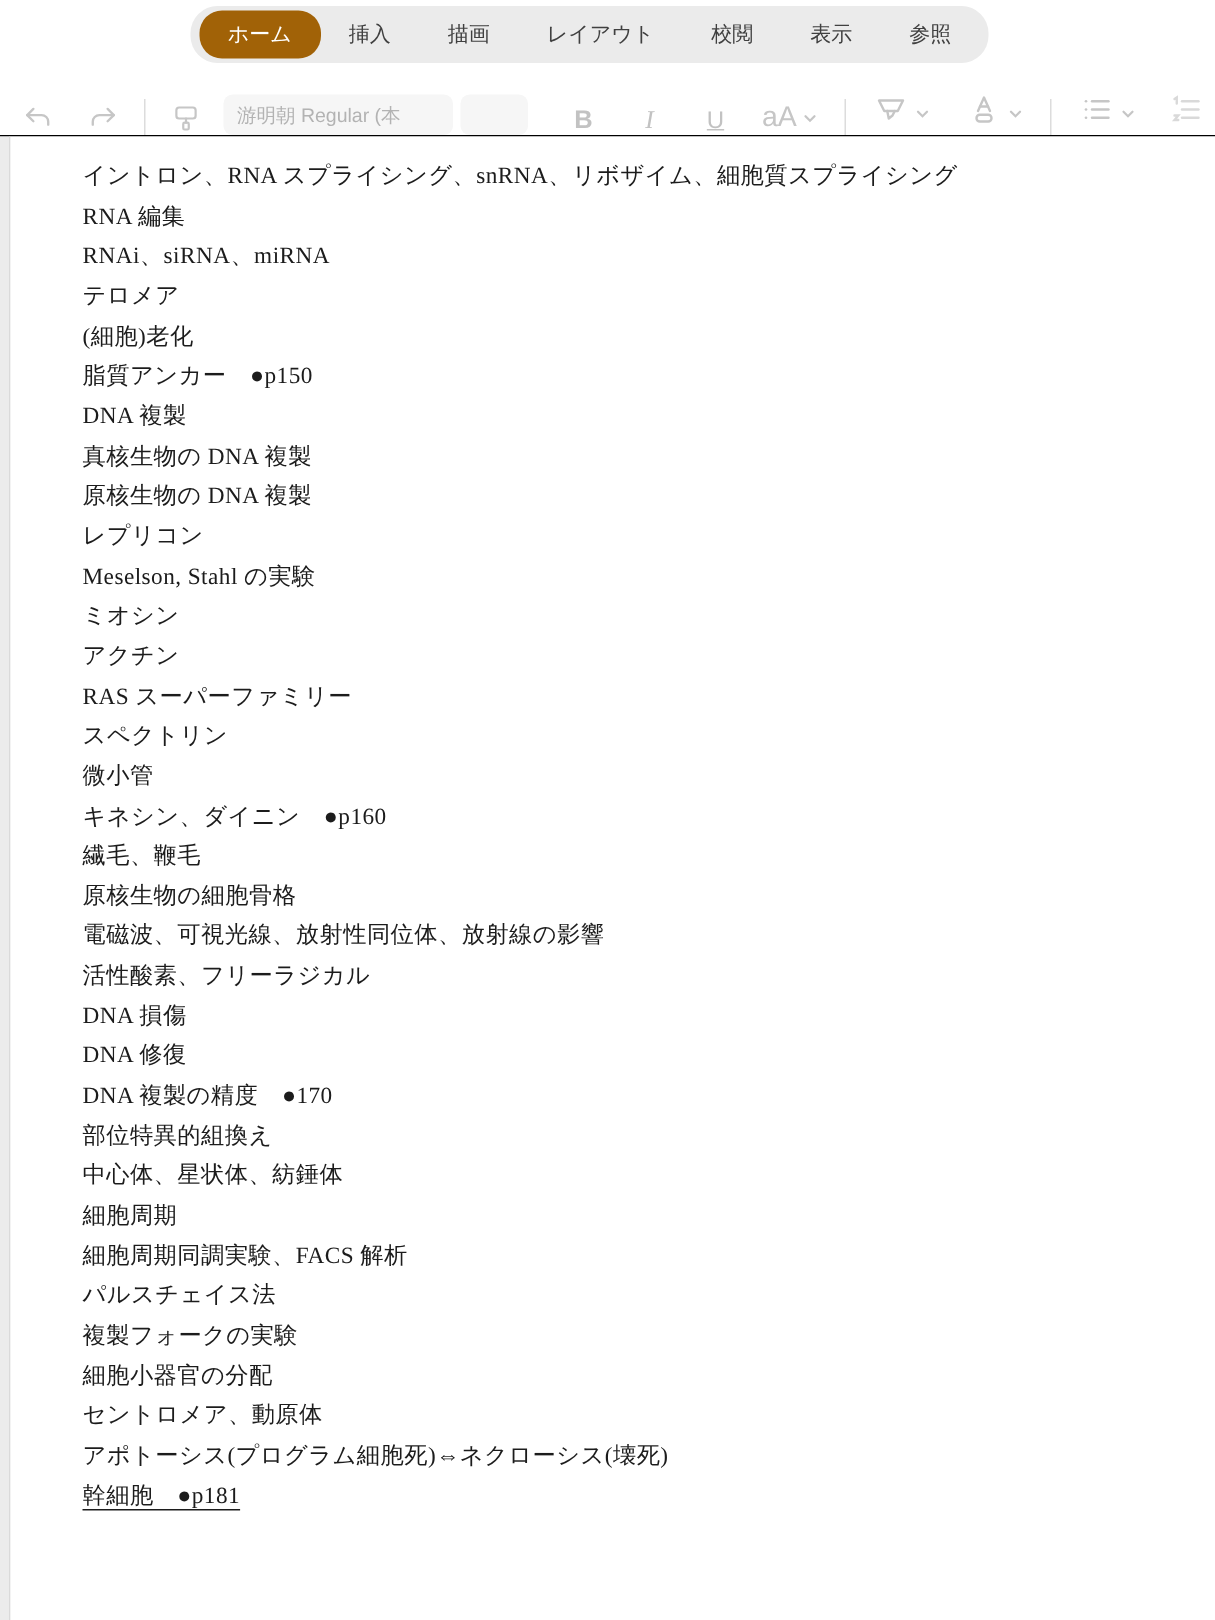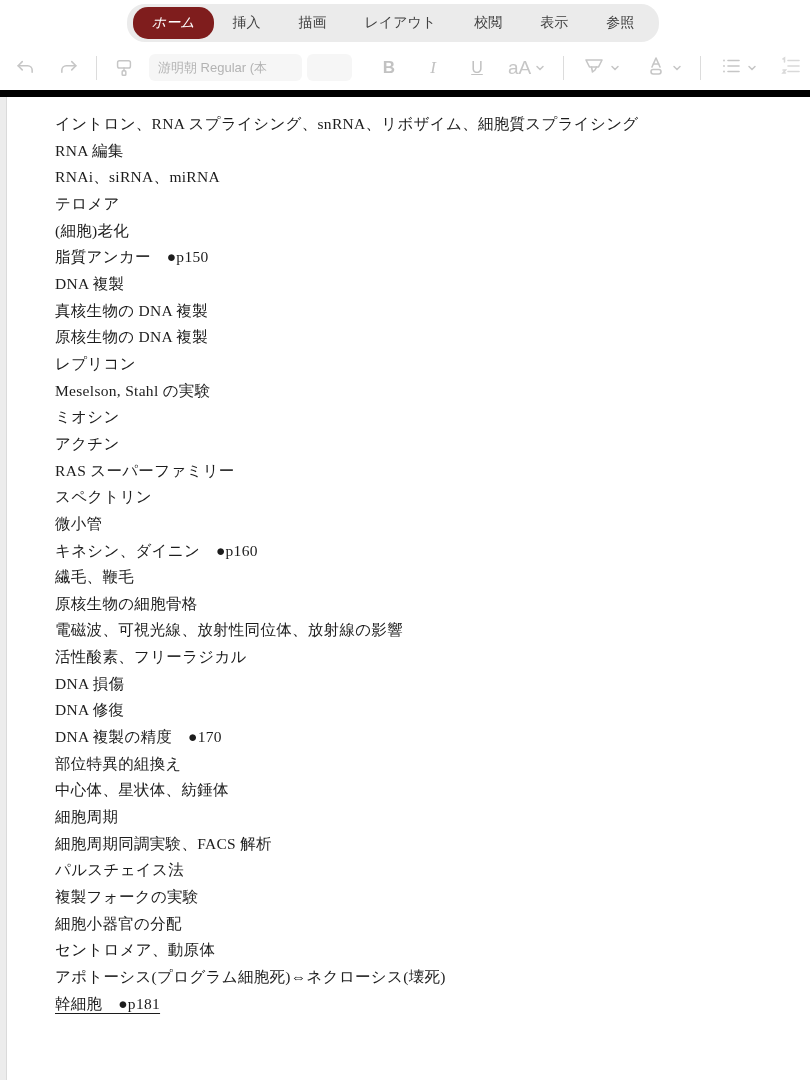--- a/index.html
+++ b/index.html
@@ -5,40 +5,40 @@
   * { margin:0; padding:0; box-sizing:border-box; }
   html,body { width:810px; height:1080px; overflow:hidden; background:#ffffff;
               font-family:"Liberation Sans","DejaVu Sans",sans-serif; }
 
   
   .tabbar-row { height:45px; display:flex; align-items:center; justify-content:center; background:#fff; }
   .tabbar { display:flex; align-items:center; background:#ebebeb; border-radius:18px;
             padding:3px 6px; margin-right:24px; }
   .tab { font-size:14px; color:#404040; padding:7px 19px; border-radius:15px;
          white-space:nowrap; cursor:default; }
-  .tab.active { background:#7f1d1d; color:#ffffff;font-style:italic; }
+  .tab.active { background:#a16207; color:#ffffff; }
 
   
-  .toolbar { height:45px; display:flex; align-items:center; background:#fff;
+  .toolbar { height:45px; display:flex; align-items:flex-end; background:#fff;
              padding-left:14px; color:#c6c6c6; }
   .tb-btn { display:flex; align-items:center; justify-content:center; flex:0 0 auto; }
   .tb-icon svg { display:block; }
   .tb-divider { width:1px; height:24px; background:#dcdcdc; flex:0 0 auto; }
   .field { height:27px; background:#f6f6f6; border-radius:6px; display:flex; align-items:center;
            padding:0 9px; font-size:13px; color:#b3b3b3; overflow:hidden; white-space:nowrap; }
   .font-name-field { width:153px; }
   .font-size-field { width:45px; margin-left:5px; }
   .tb-letter { font-size:17px; color:#c2c2c2; width:30px; text-align:center; }
   .tb-bold { font-weight:bold; }
   .tb-italic { font-style:italic; font-family:"Liberation Serif",serif; }
   .tb-underline { text-decoration:underline; font-size:16px; }
   .chev { margin-left:4px; display:flex; align-items:center; }
 
   
-  .doc-area { position:relative; height:990px; border-top:7px solid #000000; background:#ffffff; }
+  .doc-area { position:relative; height:990px; border-top:1px solid #000000; background:#ffffff; }
   .left-strip { position:absolute; left:0; top:0; width:7px; height:100%;
                 background:#ececec; border-right:1px solid #dadada; }
   .doc-page { position:absolute; left:7px; top:0; right:0; bottom:0; background:#fff;
               padding:14px 20px 0 48px; cursor:text; }
   .doc-line { font-family:"Liberation Serif","DejaVu Serif",serif; font-size:15.5px;
               line-height:26.65px; color:#1c1c1c; white-space:pre; letter-spacing:0.3px; }
   .doc-line.underline { text-decoration:underline; text-underline-offset:4px; text-decoration-thickness:1px; }
 </style>
 </head>
 <body>

